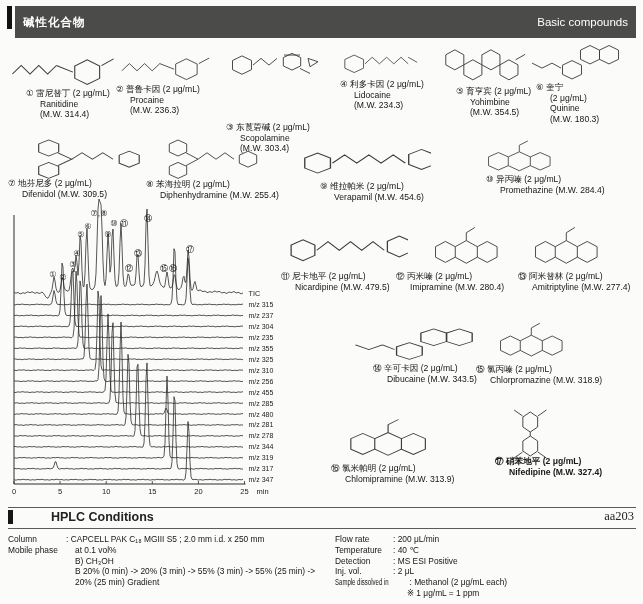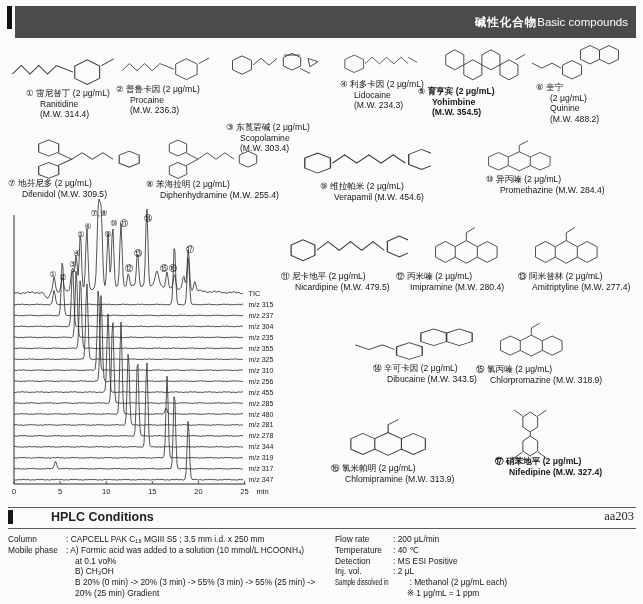--- a/index.html
+++ b/index.html
@@ -1,21 +1,21 @@
 <!DOCTYPE html>
 <html><head>
 <meta charset="utf-8">
 <style>
   html,body{margin:0;padding:0;background:#e8e8e8;}
   #page{position:relative;width:643px;height:604px;background:#fbfbfa;overflow:hidden;
         font-family:"Liberation Sans","DejaVu Sans",sans-serif;color:#1d1d1d;}
   
   #hdr-accent{position:absolute;left:7px;top:6px;width:5px;height:23px;background:#111;}
   #hdr-bar{position:absolute;left:15px;top:6px;width:621px;height:23px;background:#4b4b4a;
-           display:flex;align-items:center;justify-content:flex-end;padding:16px 8px;box-sizing:border-box;}
+           display:flex;align-items:center;justify-content:space-between;padding:16px 8px;box-sizing:border-box;}
   #hdr-bar .t-cn{color:#fff;font-weight:bold;font-size:11.5px;letter-spacing:1px;}
   #hdr-bar .t-en{color:#fff;font-size:11.5px;}
   
   .card{position:absolute;}
   .card svg{display:block;}
   .clabel{position:absolute;font-size:8.6px;line-height:10.6px;white-space:nowrap;color:#161616;}
   .clabel .sub{padding-left:14px;}
   
   #chrom{position:absolute;left:0;top:0;}
   
@@ -99,39 +99,39 @@
       </div>
       <div class="card" style="left: 432px; top: 38px;">
         <svg width="95" height="50" viewBox="0 0 100 55" preserveAspectRatio="none" style="position: absolute;">
           <path d="M33.5,29.5L24.0,35.0L14.5,29.5L14.5,18.5L24.0,13.0L33.5,18.5Z" fill="none" stroke="#3c3c3c" stroke-width="1"></path>
           <path d="M52.5,40.5L43.0,46.0L33.5,40.5L33.5,29.5L43.0,24.0L52.5,29.5Z" fill="none" stroke="#3c3c3c" stroke-width="1"></path>
           <path d="M71.5,29.5L62.0,35.0L52.5,29.5L52.5,18.5L62.0,13.0L71.5,18.5Z" fill="none" stroke="#3c3c3c" stroke-width="1"></path>
           <path d="M90.5,40.5L81.0,46.0L71.5,40.5L71.5,29.5L81.0,24.0L90.5,29.5Z" fill="none" stroke="#3c3c3c" stroke-width="1"></path>
           <path d="M88,24L98,18" fill="none" stroke="#3c3c3c" stroke-width="1"></path>
         </svg>
       </div>
-      <div class="clabel" style="left: 418px; top: 86px; font-weight: bold;">
+      <div class="clabel" style="left: 456px; top: 86px;">
         <div>⑤ 育亨宾 (2 μg/mL)</div>
         <div class="sub">Yohimbine</div>
         <div class="sub">(M.W. 354.5)</div>
       </div>
       <div class="card" style="left: 528px; top: 38px;">
         <svg width="100" height="46" viewBox="0 0 100 55" preserveAspectRatio="none" style="position: absolute;">
           <path d="M71.5,25.5L62.0,31.0L52.5,25.5L52.5,14.5L62.0,9.0L71.5,14.5Z" fill="none" stroke="#3c3c3c" stroke-width="1"></path>
           <path d="M90.5,25.5L81.0,31.0L71.5,25.5L71.5,14.5L81.0,9.0L90.5,14.5Z" fill="none" stroke="#3c3c3c" stroke-width="1"></path>
           <path d="M53.5,43.5L44.0,49.0L34.5,43.5L34.5,32.5L44.0,27.0L53.5,32.5Z" fill="none" stroke="#3c3c3c" stroke-width="1"></path>
           <path d="M4,30L14,36L24,30" fill="none" stroke="#3c3c3c" stroke-width="1"></path>
           <path d="M24,30L33,36" fill="none" stroke="#3c3c3c" stroke-width="1"></path>
         </svg>
       </div>
       <div class="clabel" style="left: 536px; top: 82px;">
         <div>⑥ 奎宁</div>
         <div class="sub">(2 μg/mL)</div>
         <div class="sub">Quinine</div>
-        <div class="sub">(M.W. 488.2)</div>
+        <div class="sub">(M.W. 180.3)</div>
       </div>
       <div class="card" style="left: 28px; top: 136px;">
         <svg width="115" height="44" viewBox="0 0 100 55" preserveAspectRatio="none" style="position: absolute;">
           <path d="M26.7,20.0L18.0,25.0L9.3,20.0L9.3,10.0L18.0,5.0L26.7,10.0Z" fill="none" stroke="#3c3c3c" stroke-width="1"></path>
           <path d="M26.7,48.0L18.0,53.0L9.3,48.0L9.3,38.0L18.0,33.0L26.7,38.0Z" fill="none" stroke="#3c3c3c" stroke-width="1"></path>
           <path d="M26,21L38,29L26,37" fill="none" stroke="#3c3c3c" stroke-width="1"></path>
           <path d="M38,29L47,21L56,29L65,21L74,29" fill="none" stroke="#3c3c3c" stroke-width="1"></path>
           <path d="M96.7,34.0L88.0,39.0L79.3,34.0L79.3,24.0L88.0,19.0L96.7,24.0Z" fill="none" stroke="#3c3c3c" stroke-width="1"></path>
         </svg>
       </div>
@@ -343,26 +343,25 @@
   <div id="code">aa203</div>
   <div id="hplc-head">
     <span class="bar"></span>
     <span class="txt">HPLC Conditions</span>
   </div>
   <div class="hline" style="top:528px"></div>
 
   <div class="cond" style="left:8px;top:534px;width:322px">
     <div class="crow">
       <span class="clab">Column</span>
-      <span class="cval">: CAPCELL PAK C₁₈ MGIII S5 ; 3.5 mm i.d. x 250 mm</span>
+      <span class="cval">: CAPCELL PAK C₁₈ MGIII S5 ; 2.0 mm i.d. x 250 mm</span>
     </div>
     <div class="crow">
       <span class="clab">Mobile phase</span>
       <span class="cval">
-        <div>: A) Formic acid was added to a solution (10 mmol/L HCOONH₄)</div>
         <div class="indent">at 0.1 vol%</div>
         <div class="indent">B) CH₃OH</div>
         <div class="indent">B 20% (0 min) -&gt; 20% (3 min) -&gt; 55% (3 min) -&gt; 55% (25 min) -&gt;</div>
         <div class="indent">20% (25 min) Gradient</div>
       </span>
     </div>
   </div>
 
   <div class="cond" style="left:335px;top:534px;width:300px">
     <div class="crow">

